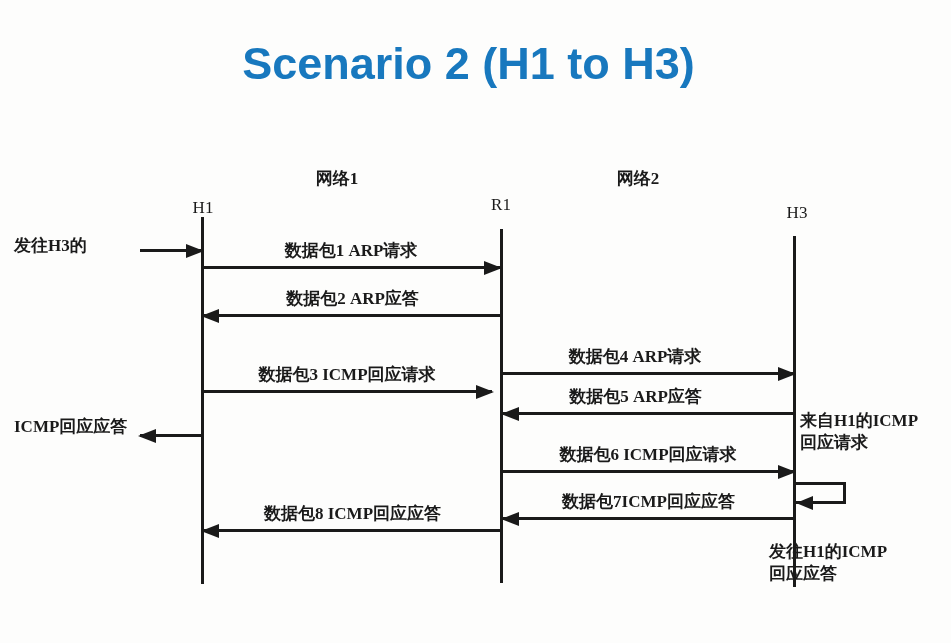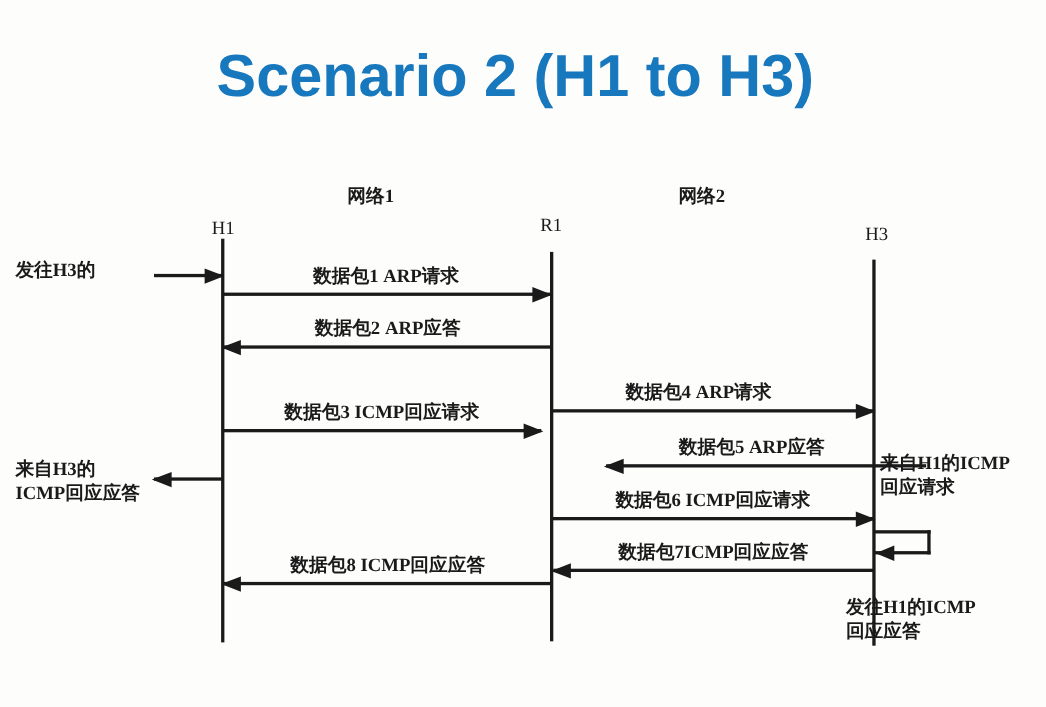--- a/index.html
+++ b/index.html
@@ -13,21 +13,21 @@
     font-family: "Liberation Serif", "DejaVu Serif", serif;
     color: #1a1a1a;
   }
   
   .title {
     position: absolute;
     top: 38px; left: 0; right: 14px;
     text-align: center;
     font-family: "Liberation Sans", "DejaVu Sans", sans-serif;
     font-weight: 700;
-    font-size: 54px;
+    font-size: 45px;
     letter-spacing: 0px;
     color: #1878be;
   }
   
   .net-label {
     position: absolute;
     transform: translateX(-50%);
     font-weight: 700;
     font-size: 17px;
     white-space: nowrap;
@@ -135,21 +135,21 @@
     <div class="shaft"></div>
     <div class="head right"></div>
   </div>
 
   <div class="msg" style="left:502px; top:345px; width:292px;">
     <div class="msg-label shift-l">数据包4 ARP请求</div>
     <div class="shaft"></div>
     <div class="head right"></div>
   </div>
 
-  <div class="msg" style="left:503px; top:395px; width:291px;margin-left:48px;">
+  <div class="msg" style="left:503px; top:385px; width:291px;">
     <div class="msg-label shift-l">数据包5 ARP应答</div>
     <div class="shaft"></div>
     <div class="head left"></div>
   </div>
 
   <div class="msg" style="left:502px; top:443px; width:292px;">
     <div class="msg-label">数据包6 ICMP回应请求</div>
     <div class="shaft"></div>
     <div class="head right"></div>
   </div>
@@ -176,21 +176,20 @@
     <div class="head left"></div>
   </div>
 
   <div class="selfloop-box"></div>
   <div class="selfloop-head"></div>
 
   <div class="note" style="left:14px; top:235px;">
     <div>发往H3的</div>
   </div>
   <div class="note" style="left:14px; top:416px;">
-    <div>来自H3的</div>
     <div>ICMP回应应答</div>
   </div>
   <div class="note" style="left:800px; top:410px;">
     <div>来自H1的ICMP</div>
     <div>回应请求</div>
   </div>
   <div class="note" style="left:769px; top:517px;margin-top:24px;">
     <div>发往H1的ICMP</div>
     <div>回应应答</div>
   </div>

